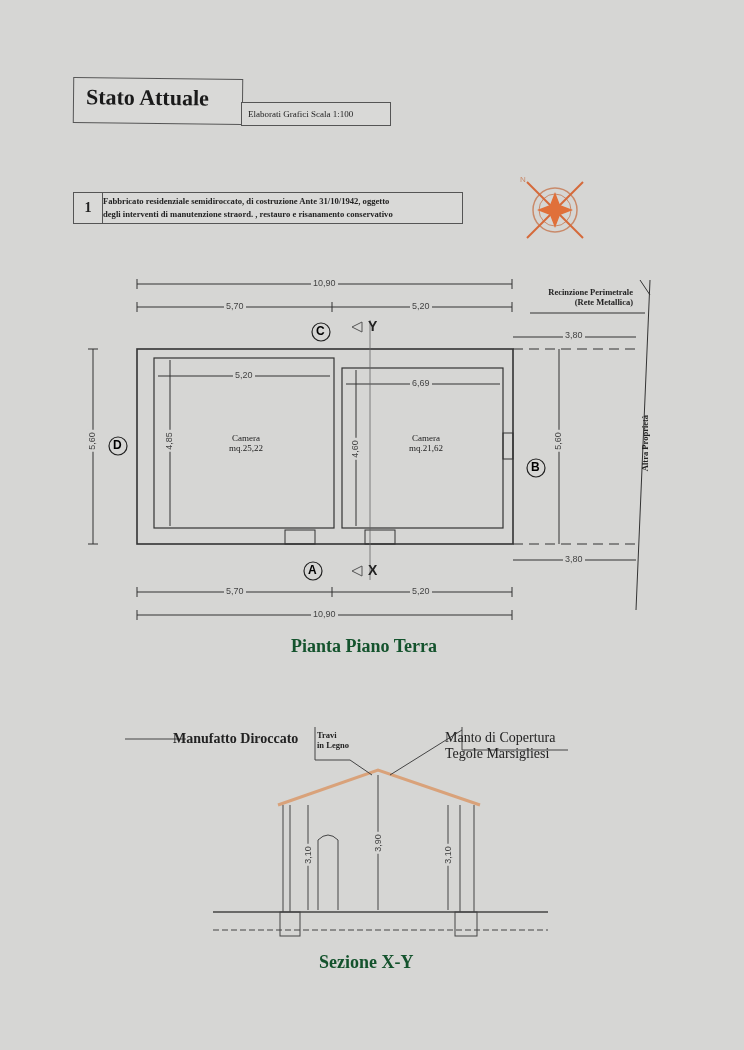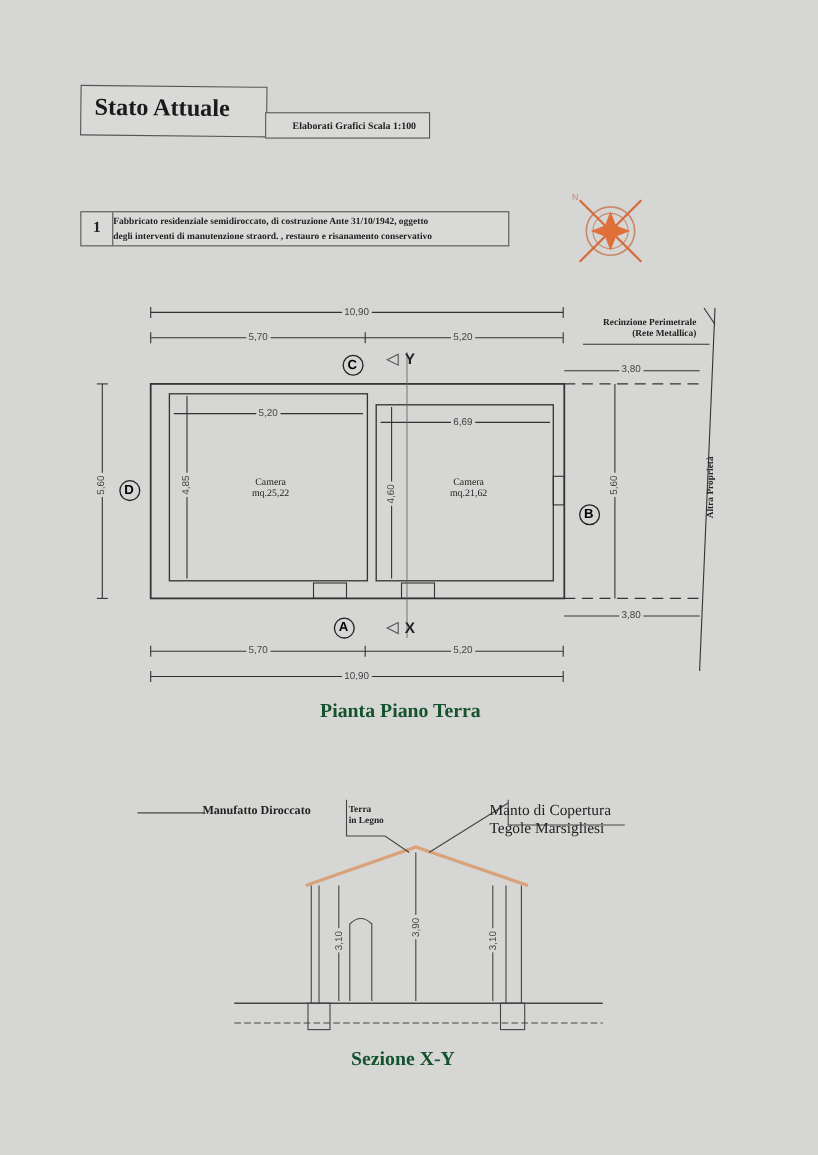--- a/index.html
+++ b/index.html
@@ -18,21 +18,21 @@
   .title-text {
     position: absolute; left: 12px; top: 6px;
     font-size: 22px; font-weight: bold; color: #1a1a1a;
   }
   .scale-box {
     left: 241px; top: 102px; width: 148px; height: 22px;
     border: 1px solid #555; background: #d9d9d7;
   }
   .scale-text {
     position: absolute; left: 6px; top: 6px;
-    font-size: 9px; font-weight: bold; color: #222; white-space: nowrap; margin-left: 18px;
+    font-size: 9px; font-weight: normal; color: #222; white-space: nowrap;
   }
   .desc-box {
     left: 73px; top: 192px; width: 388px; height: 30px;
     border: 1px solid #555; background: #d9d9d7;
   }
   .desc-num {
     position: absolute; left: 0; top: 0; width: 28px; height: 30px;
     border-right: 1px solid #555; text-align: center; line-height: 30px;
     font-size: 14px; font-weight: bold; color: #222;
   }
@@ -186,23 +186,23 @@
 <span class="abs" style="left:368px;top:562px;font:bold 14px 'Liberation Sans',sans-serif;color:#222">X</span>
 
 <div class="abs label-serif" style="left:527px;top:287px;width:106px;text-align:right;font-size:8.5px;font-weight:bold">
   <div>Recinzione Perimetrale</div>
   <div>(Rete Metallica)</div>
 </div>
 <span class="abs label-serif" style="left:617px;top:438px;font-size:8.5px;font-weight:bold;transform:rotate(-90deg)">Altra Proprietà</span>
 
 <span class="abs caption" style="left:291px;top:636px">Pianta Piano Terra</span>
 
-<span class="abs label-serif" style="left:184px;top:731px;font-size:11px;font-weight:bold">Manufatto Diroccato</span>
+<span class="abs label-serif" style="left:173px;top:731px;font-size:14px;font-weight:bold">Manufatto Diroccato</span>
 <div class="abs label-serif" style="left:317px;top:730px;font-size:8.5px;font-weight:bold">
-  <div>Terra</div>
+  <div>Travi</div>
   <div>in Legno</div>
 </div>
 <div class="abs label-serif" style="left:445px;top:730px;font-size:14px;font-weight:normal">
   <div>Manto di Copertura</div>
   <div>Tegole Marsigliesi</div>
 </div>
 <span class="abs dim" style="left:297px;top:850px;transform:rotate(-90deg)">3,10</span>
 <span class="abs dim" style="left:367px;top:838px;transform:rotate(-90deg)">3,90</span>
 <span class="abs dim" style="left:437px;top:850px;transform:rotate(-90deg)">3,10</span>
 

